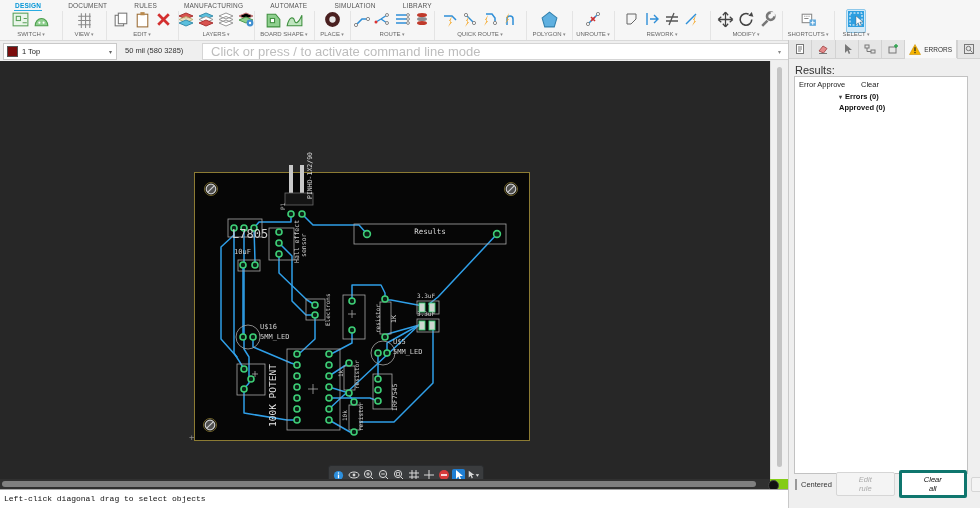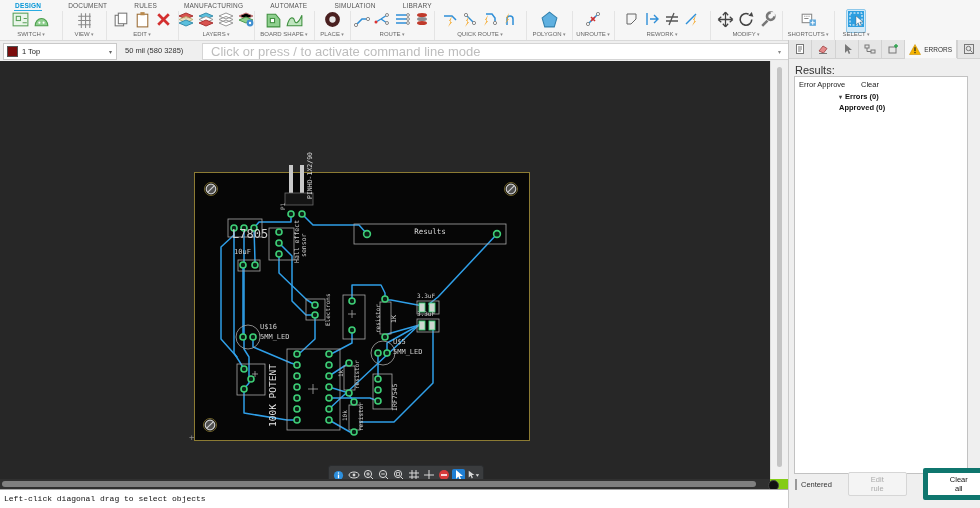--- a/index.html
+++ b/index.html
@@ -53,22 +53,22 @@
   .resultslbl{position:absolute;left:6px;top:24px;font-size:11px;color:#333;}
   .rtable{position:absolute;left:5px;top:36px;width:172px;height:396px;background:#fff;border:1px solid #c2c2c2;font-size:7.5px;color:#222;}
   .rhead{display:flex;padding:3px 0 2px 4px;}
   .rhead .c1{width:62px;}
   .rtree{padding-left:4px;font-weight:bold;color:#111;margin-left:40px;}
   .rtree .row{display:flex;align-items:center;gap:3px;padding:1px 0;}
   .toggle{font-size:6px;color:#444;}
   .indent{padding-left:14px;}
   .pbottom{position:absolute;left:6px;top:436px;width:178px;height:16px;display:flex;align-items:center;font-size:7.5px;color:#333;}
   .chk{width:9px;height:9px;border:1px solid #999;background:#fff;margin-right:4px;}
-  .btn{font-size:7.5px;padding:2px 22px;border-radius:2px;margin-left:16px;background:#f4f4f4;border:1px solid #d6d6d6;color:#ababab;}
-  .btn.primary{background:#fff;border:5px solid #0f766e;color:#111;}
+  .btn{font-size:7.5px;padding:2px 22px;border-radius:2px;margin-left:4px;background:#f4f4f4;border:1px solid #d6d6d6;color:#ababab;font-style:italic;}
+  .btn.primary{background:#fff;border:3px solid #0f766e;color:#111;}
 </style>
 </head>
 <body>
 
 <div id="app">
 
   <div class="menubar">
     <span class="menutab active">DESIGN</span>
     <span class="menutab">DOCUMENT</span>
     <span class="menutab">RULES</span>

